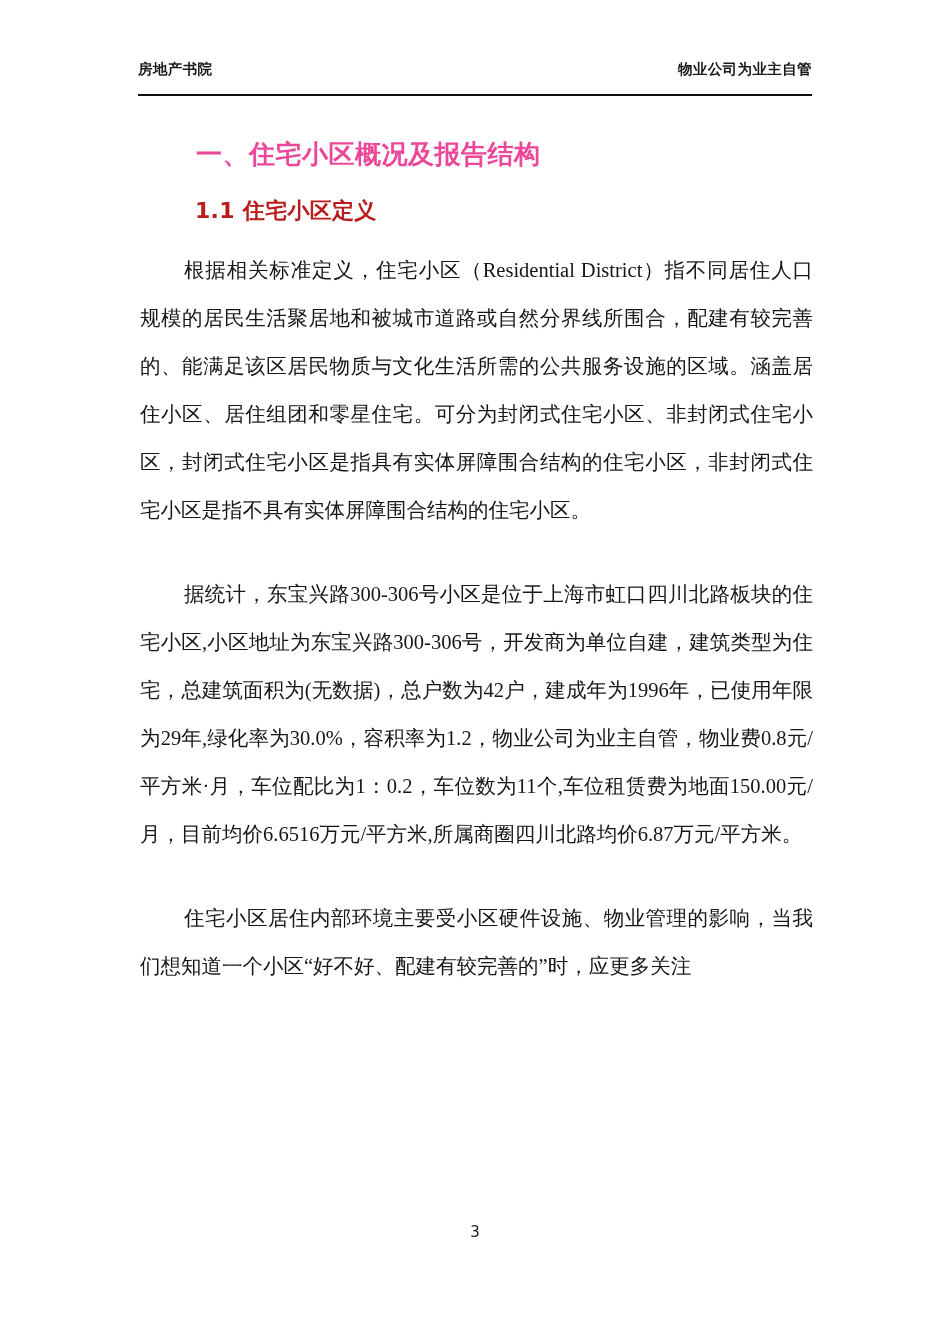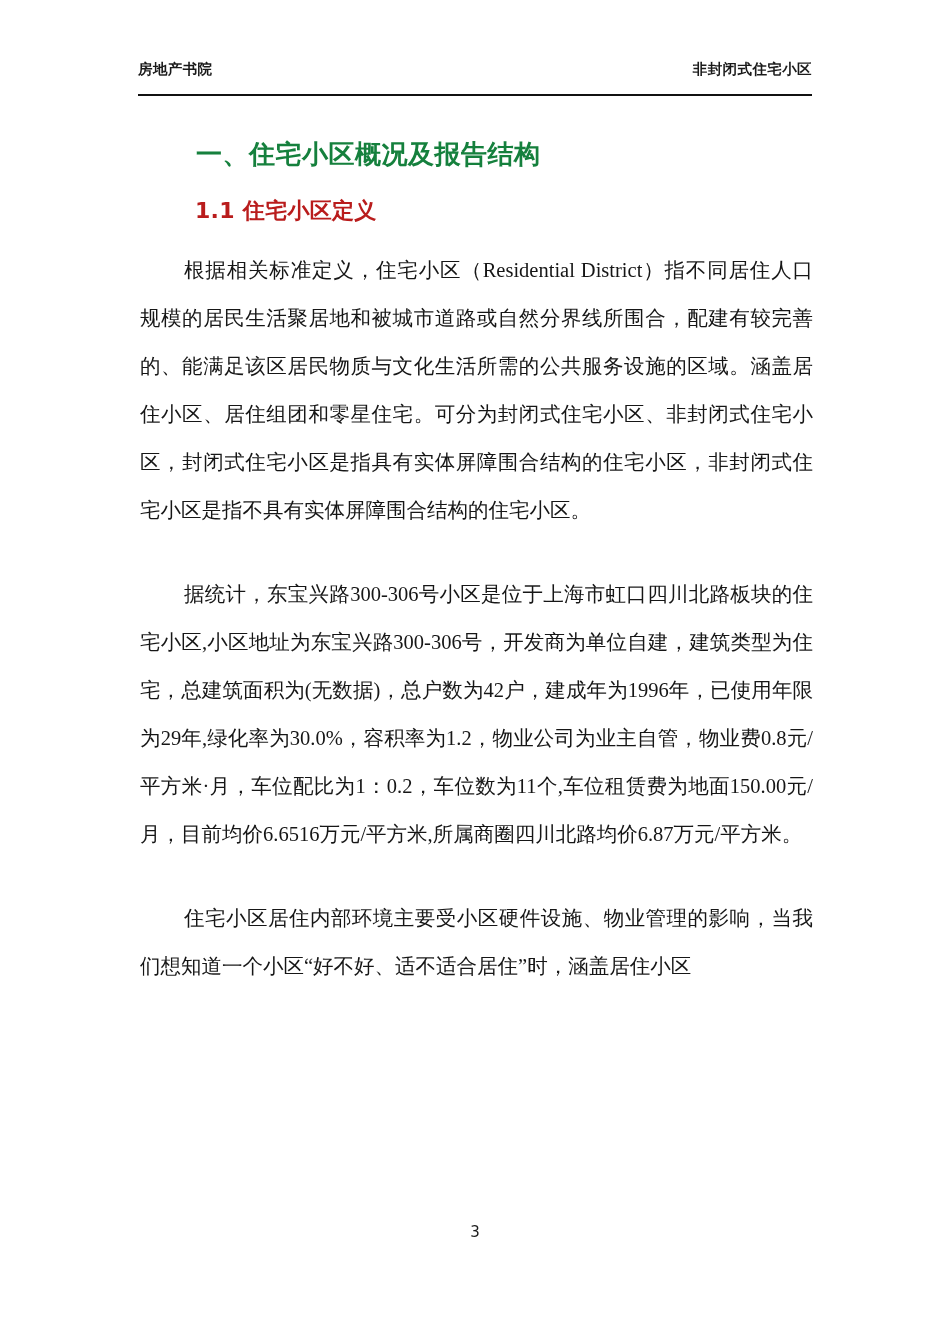--- a/index.html
+++ b/index.html
@@ -58,21 +58,21 @@
 
   h1.section-title {
     margin: 0;
     padding: 0;
     font-family: "DejaVu Sans", "Liberation Sans", sans-serif;
     font-size: 26px;
     font-weight: bold;
     letter-spacing: 0.5px;
     line-height: 44px;
     text-indent: 56px;
-    color: #15803d;
+    color: #ec4899;
     white-space: nowrap;
   }
 
   h2.sub-title {
     margin: 0;
     padding: 0;
     font-family: "DejaVu Sans", "Liberation Sans", sans-serif;
     font-size: 22px;
     font-weight: bold;
     letter-spacing: 0.3px;
@@ -112,21 +112,21 @@
     color: #1a1a1a;
   }
 </style>
 </head>
 <body>
 
 <div class="page">
 
   <div class="page-header">
     <span class="header-text">房地产书院</span>
-    <span class="header-text">非封闭式住宅小区</span>
+    <span class="header-text">物业公司为业主自管</span>
   </div>
 
   <div class="content">
 
     <h1 class="section-title">一、住宅小区概况及报告结构</h1>
 
     <div class="gap-sm"></div>
 
     <h2 class="sub-title">1.1 住宅小区定义</h2>
 
@@ -139,21 +139,21 @@
 
     <div class="gap-sm"></div>
 
     <p class="body-text">据统计，东宝兴路300-306号小区是位于上海市虹口四川北路板块的住宅小区,小区地址为东宝兴路300-306号，开发商为单位自建，建筑类型为住宅，总建筑面积为(无数据)，总户数为42户，建成年为1996年，已使用年限为29年,绿化率为30.0%，容积率为1.2，物业公司为业主自管，物业费0.8元/平方米·月，车位配比为1：0.2，车位数为11个,车位租赁费为地面150.00元/月，目前均价6.6516万元/平方米,所属商圈四川北路均价6.87万元/平方米。</p>
 
     <div class="gap-md"></div>
 
 
     <div class="gap-sm"></div>
 
-    <p class="body-text">住宅小区居住内部环境主要受小区硬件设施、物业管理的影响，当我们想知道一个小区“好不好、适不适合居住”时，涵盖居住小区</p>
+    <p class="body-text">住宅小区居住内部环境主要受小区硬件设施、物业管理的影响，当我们想知道一个小区“好不好、配建有较完善的”时，应更多关注</p>
 
   </div>
 
   <div class="page-footer">
     <span class="page-number">3</span>
   </div>
 
 </div>
 
 </body></html>

